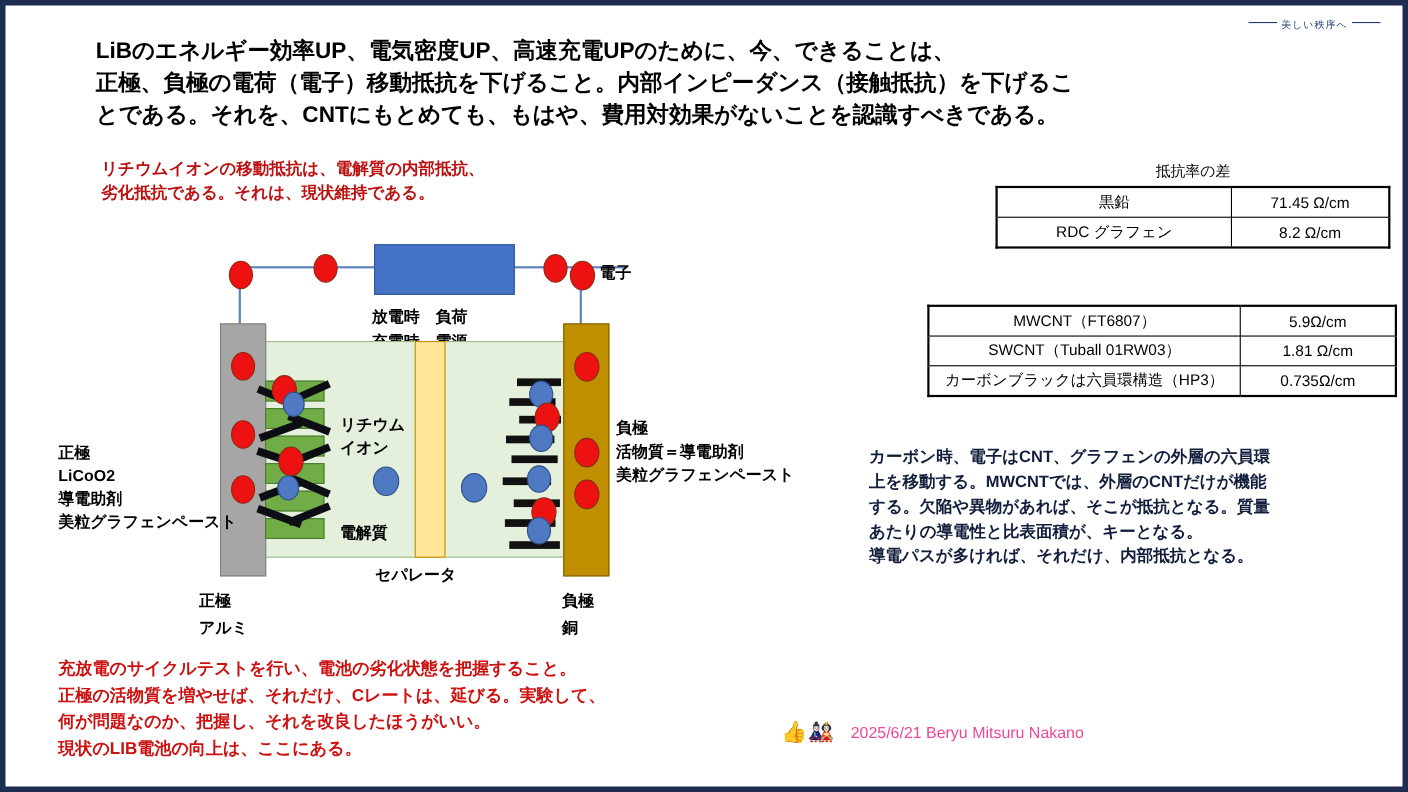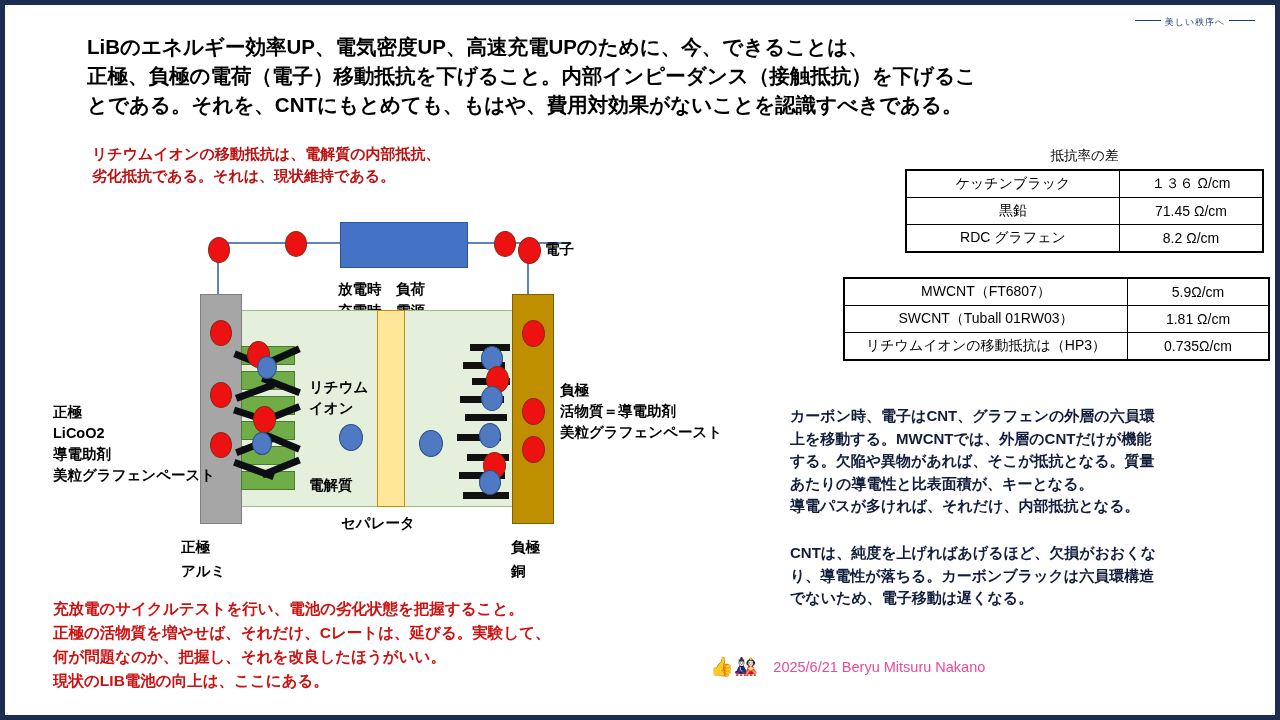--- a/index.html
+++ b/index.html
@@ -111,24 +111,20 @@
 正極、負極の電荷（電子）移動抵抗を下げること。内部インピーダンス（接触抵抗）を下げるこ
 とである。それを、CNTにもとめても、もはや、費用対効果がないことを認識すべきである。</div>
 
   <div class="red-note">リチウムイオンの移動抵抗は、電解質の内部抵抗、
 劣化抵抗である。それは、現状維持である。</div>
 
   <div class="tbl-wrap" id="table1">
     <div class="tbl-title">抵抗率の差</div>
     <table class="t">
       <tbody>
-          <tr>
-        <td class="c-name">ケッチンブラック</td>
-        <td class="c-val">１３６ Ω/cm</td>
-      </tr>
       <tr>
         <td class="c-name">黒鉛</td>
         <td class="c-val">71.45 Ω/cm</td>
       </tr>
       <tr>
         <td class="c-name">RDC グラフェン</td>
         <td class="c-val">8.2 Ω/cm</td>
       </tr>
     </tbody>
       </table>
@@ -139,35 +135,32 @@
       <tbody>
           <tr>
         <td class="c-name">MWCNT（FT6807）</td>
         <td class="c-val">5.9Ω/cm</td>
       </tr>
       <tr>
         <td class="c-name">SWCNT（Tuball 01RW03）</td>
         <td class="c-val">1.81 Ω/cm</td>
       </tr>
       <tr>
-        <td class="c-name">リチウムイオンの移動抵抗は（HP3）</td>
+        <td class="c-name">カーボンブラックは六員環構造（HP3）</td>
         <td class="c-val">0.735Ω/cm</td>
       </tr>
     </tbody>
       </table>
   </div>
 
   <div class="blue-note">カーボン時、電子はCNT、グラフェンの外層の六員環
 上を移動する。MWCNTでは、外層のCNTだけが機能
 する。欠陥や異物があれば、そこが抵抗となる。質量
 あたりの導電性と比表面積が、キーとなる。
 導電パスが多ければ、それだけ、内部抵抗となる。</div>
-  <div class="blue-note2">CNTは、純度を上げればあげるほど、欠損がおおくな
-り、導電性が落ちる。カーボンブラックは六員環構造
-でないため、電子移動は遅くなる。</div>
 
   <div class="red-note2">充放電のサイクルテストを行い、電池の劣化状態を把握すること。
 正極の活物質を増やせば、それだけ、Cレートは、延びる。実験して、
 何が問題なのか、把握し、それを改良したほうがいい。
 現状のLIB電池の向上は、ここにある。</div>
 
   <div class="footer">
     <span class="emoji">👍🎎</span>
     <span class="credit">2025/6/21 Beryu Mitsuru Nakano</span>
   </div>

